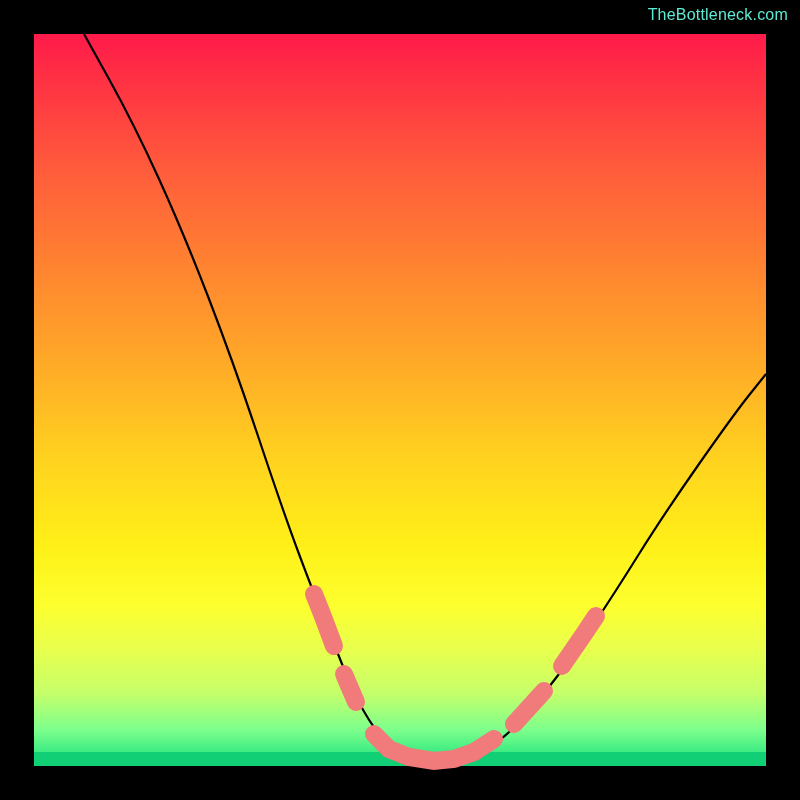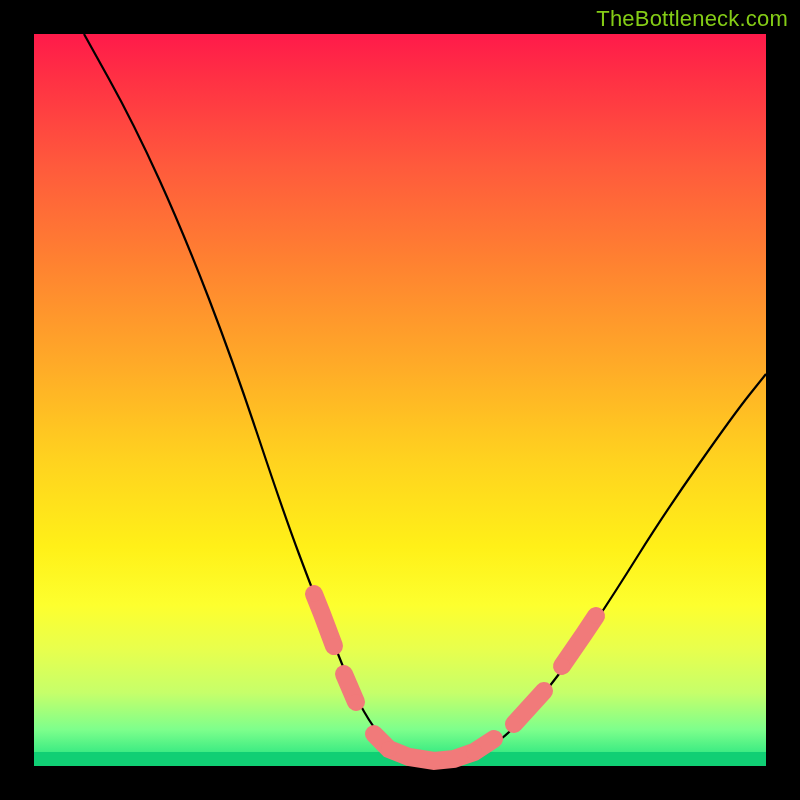--- a/index.html
+++ b/index.html
@@ -8,22 +8,22 @@
     height: 800px;
     background: #000;
     position: relative;
     overflow: hidden;
     font-family: Arial, sans-serif;
   }
   .watermark {
     position: absolute;
     top: 6px;
     right: 12px;
-    font-size: 22px;
-    color: #84cc16;
+    font-size: 16px;
+    color: #5eead4;
     font-weight: 500;
     z-index: 10;
     letter-spacing: 0.2px;
   }
   .plot-area {
     position: absolute;
     left: 34px;
     top: 34px;
     width: 732px;
     height: 732px;

